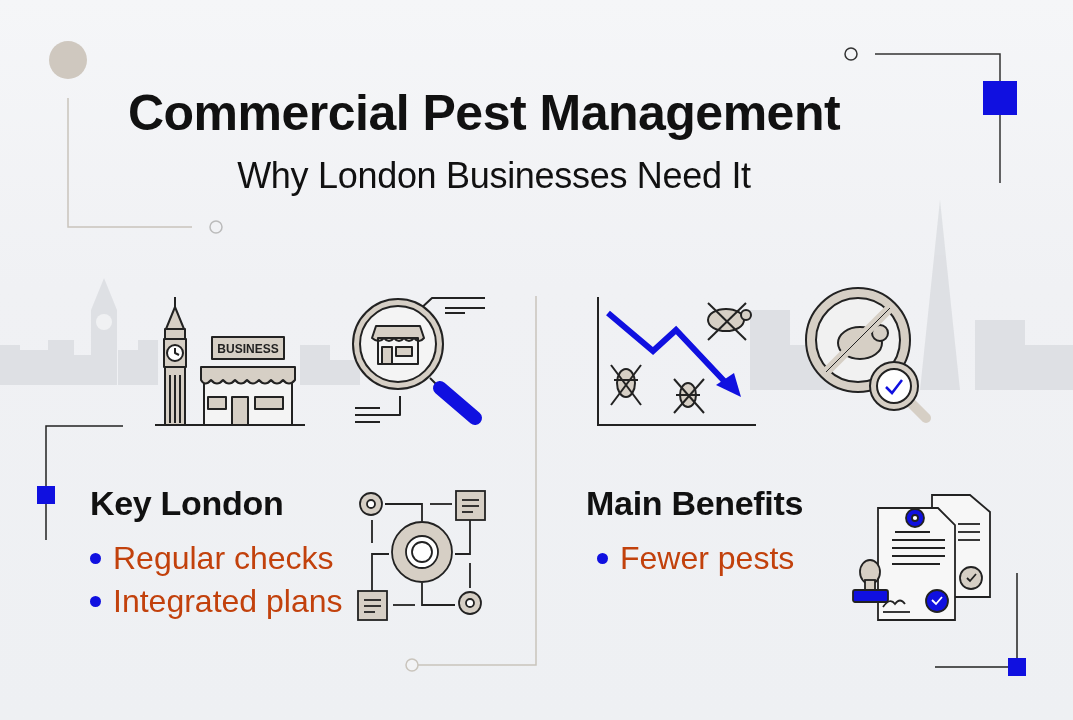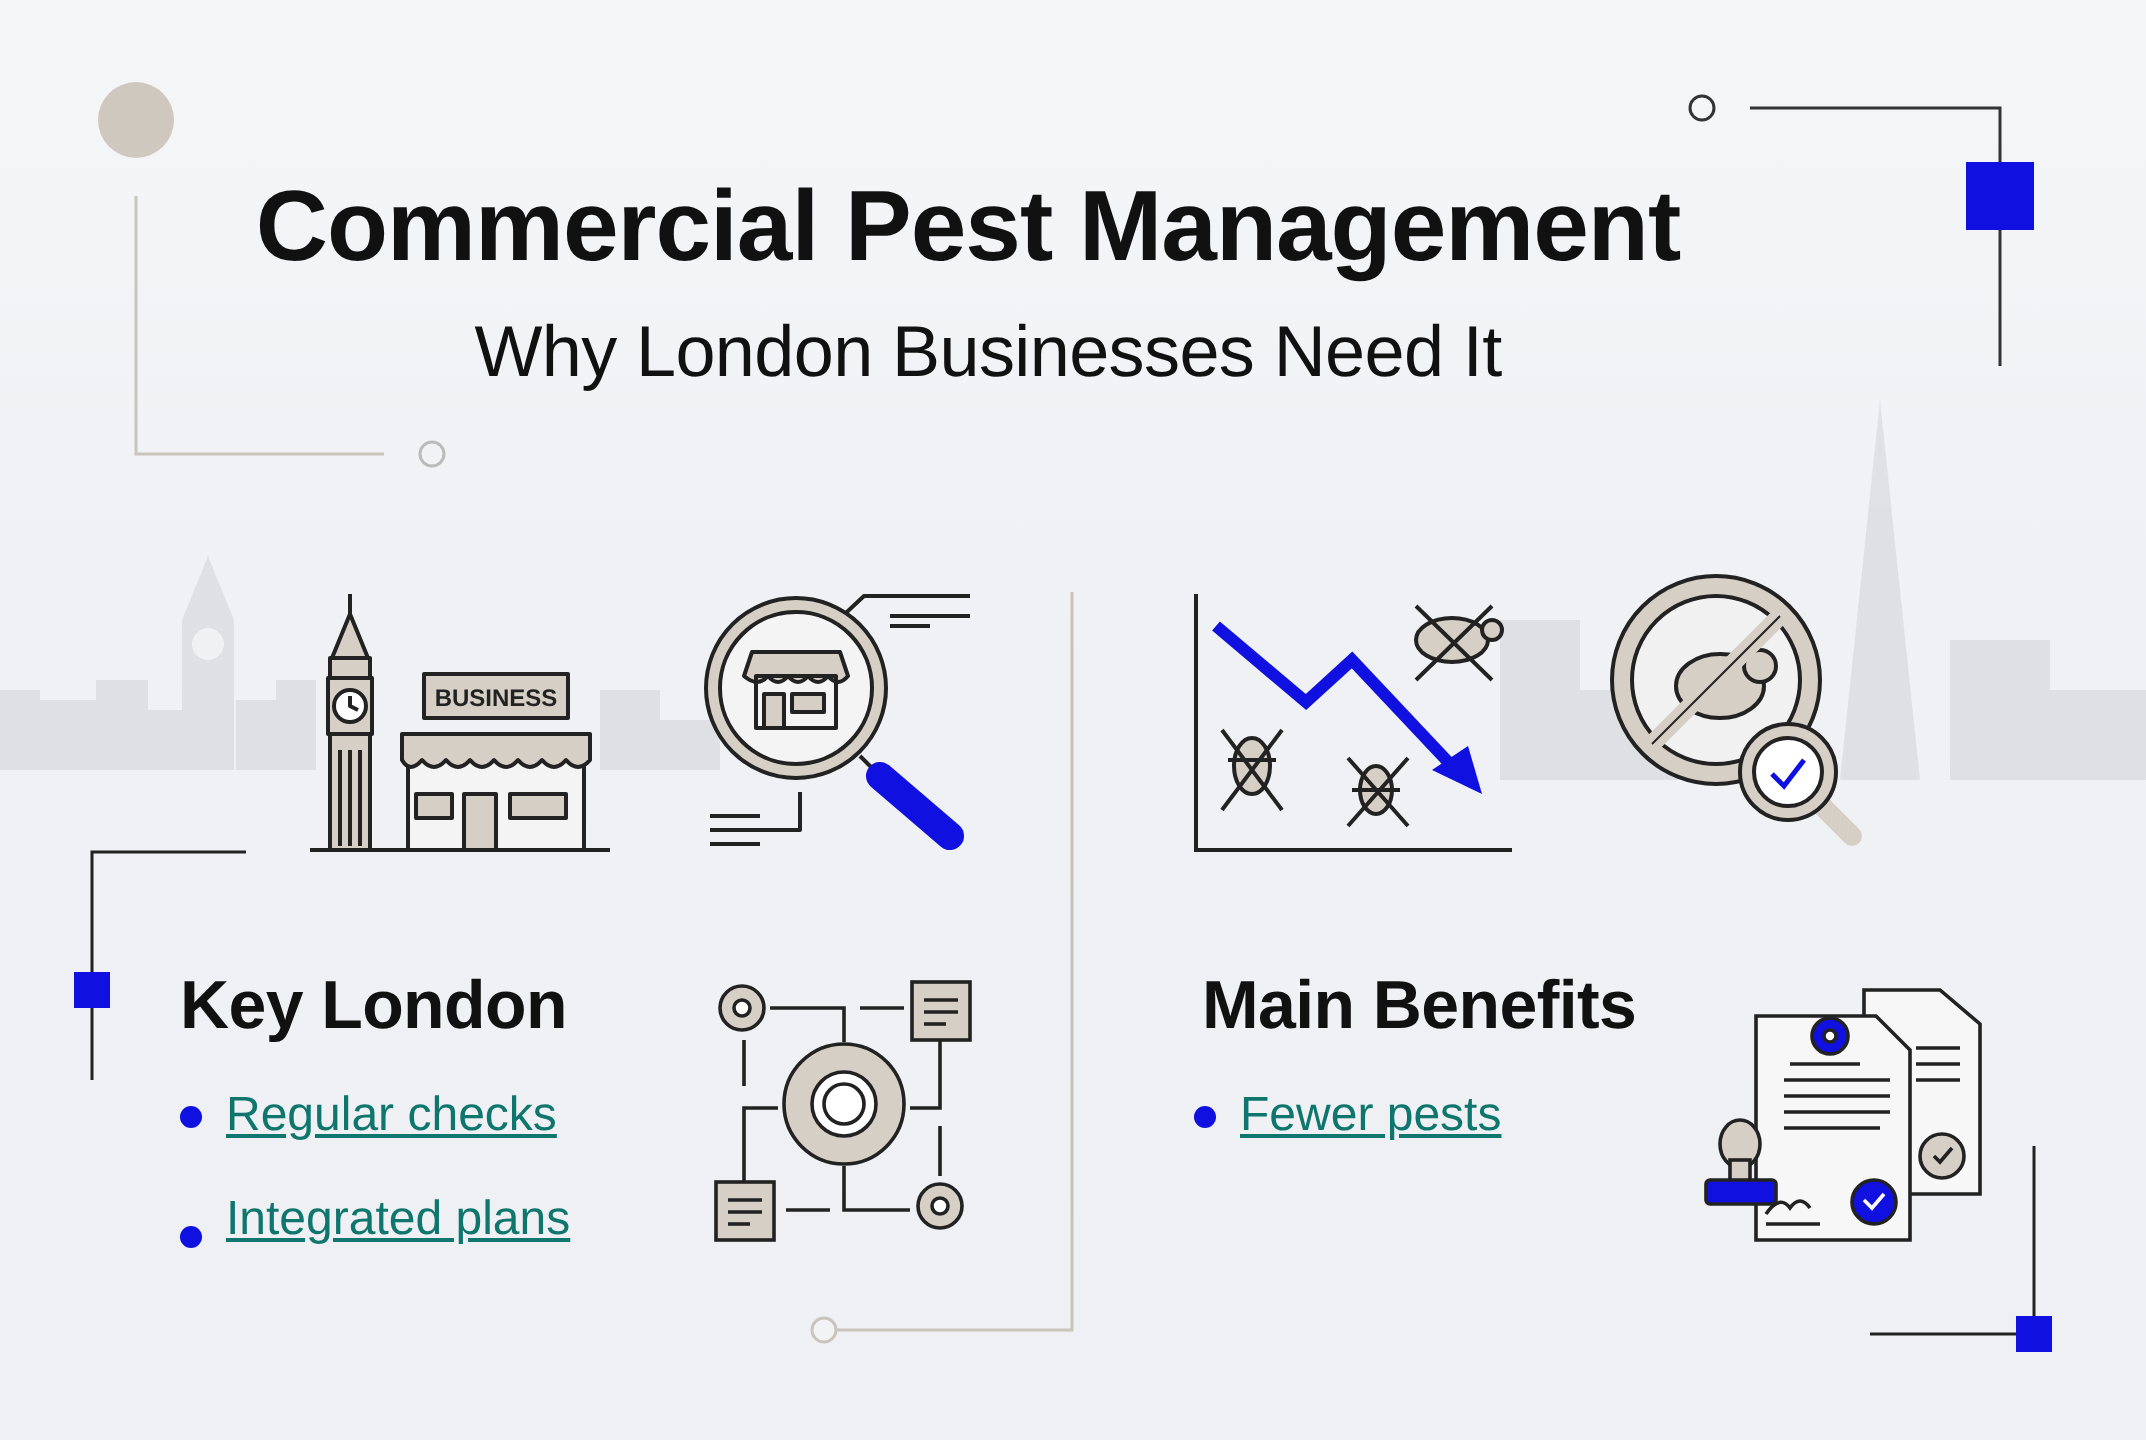--- a/index.html
+++ b/index.html
@@ -3,21 +3,21 @@
 <meta charset="utf-8">
 <style>
   html,body{margin:0;padding:0;}
   body{width:1073px;height:720px;overflow:hidden;position:relative;
        font-family:"Liberation Sans",sans-serif;
        background:linear-gradient(180deg,#f5f6f8 0%,#f0f1f4 40%,#eef0f3 100%);}
   .abs{position:absolute;}
   .title{left:0;width:968px;top:84px;text-align:center;font-size:50px;font-weight:bold;color:#111;letter-spacing:-0.5px;}
   .subtitle{left:0;width:988px;top:155px;text-align:center;font-size:36px;color:#111;letter-spacing:-0.3px;}
   .sec-head{font-size:34px;font-weight:bold;color:#111;letter-spacing:-0.3px;}
-  .bullet{font-size:24px;color:#0f766e;display:flex;align-items:center;text-decoration:underline;}
+  .bullet{font-size:32px;color:#c2410c;display:flex;align-items:center;}
   .dot{width:11px;height:11px;border-radius:50%;background:#1010e0;margin-right:12px;display:inline-block;}
   svg{overflow:visible;}
 </style>
 </head>
 <body>
 
 <svg class="abs" style="left:0;top:0" width="1073" height="720">
   <g fill="#dcdee2" opacity="0.85">
 
     <rect x="0" y="345" width="20" height="40"></rect>
@@ -148,21 +148,21 @@
   </g>
   <polyline points="86,99 92,105 102,92" fill="none" stroke="#1010e0" stroke-width="2.5"></polyline>
 </svg>
 
 <div class="abs sec-head" style="left:90px;top:484px;">Key London</div>
 <div class="abs" style="left:90px;top:538px;">
   <div class="bullet" style="height:40px;">
     <span class="dot"></span>
     <span>Regular checks</span>
   </div>
-  <div class="bullet" style="height:46px;align-items:flex-end;">
+  <div class="bullet" style="height:46px;">
     <span class="dot"></span>
     <span>Integrated plans</span>
   </div>
 </div>
 
 <svg class="abs" style="left:355px;top:488px" width="135" height="135">
   <g stroke="#222" stroke-width="1.8" fill="#d6cfc5">
     <circle cx="16" cy="16" r="11"></circle>
     <circle cx="16" cy="16" r="4" fill="#fff"></circle>
     <rect x="101" y="3" width="29" height="29"></rect>
@@ -184,21 +184,21 @@
     <line x1="75" y1="16" x2="97" y2="16"></line>
     <polyline points="115,32 115,66 100,66"></polyline>
     <line x1="115" y1="75" x2="115" y2="100"></line>
     <polyline points="100,117 67,117 67,95"></polyline>
     <line x1="60" y1="117" x2="38" y2="117"></line>
     <polyline points="34,66 17,66 17,103"></polyline>
     <line x1="17" y1="55" x2="17" y2="32"></line>
   </g>
 </svg>
 
-<div class="abs sec-head" style="left:601px;top:484px;">Main Benefits</div>
+<div class="abs sec-head" style="left:586px;top:484px;">Main Benefits</div>
 <div class="abs" style="left:597px;top:538px;">
   <div class="bullet" style="height:40px;">
     <span class="dot"></span>
     <span>Fewer pests</span>
   </div>
 </div>
 
 <svg class="abs" style="left:850px;top:492px" width="145" height="130">
   <g stroke="#222" stroke-width="1.8">
     <path d="M82,3 L120,3 L140,20 L140,105 L82,105 Z" fill="#f7f7f7"></path>

